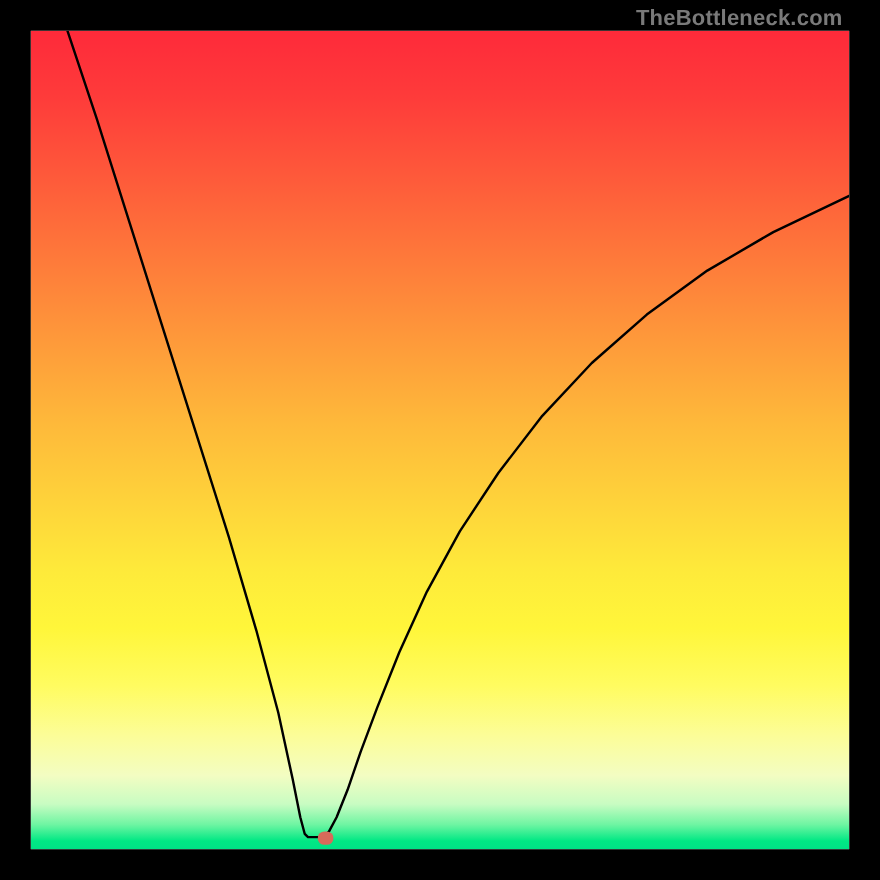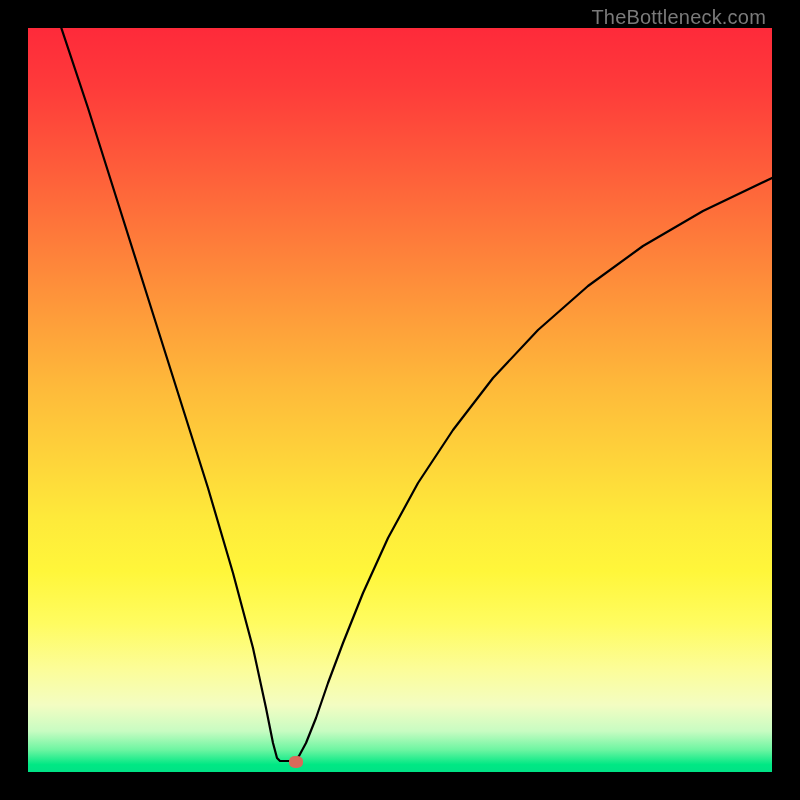--- a/index.html
+++ b/index.html
@@ -66,21 +66,21 @@
     border-radius: 6px / 5px;
     background: #d86a5a;
     transform: translate(-50%, -50%);
   }
   .watermark {
     position: absolute;
     top: 6px;
     right: 34px;
     color: #7a7a7a;
     font-size: 20px;
-    font-weight: 400;
+    font-weight: 700;
     letter-spacing: 0.2px;
   }
 </style>
 </head>
 <body>
 
 <div class="frame">
 
   <div class="plot">
     <div class="gradient"></div>

